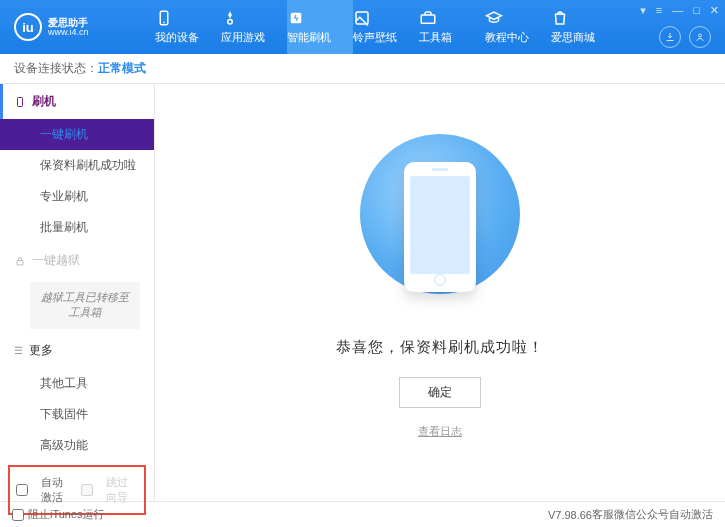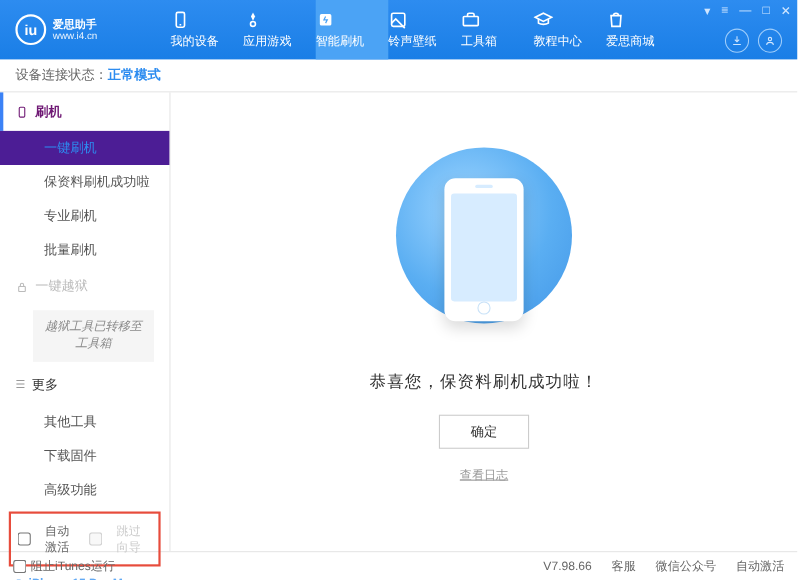--- a/index.html
+++ b/index.html
@@ -56,21 +56,21 @@
 .ribbon::after { right: -8px; border-left-color: #e0a100; }
 .ribbon-body { background: #f7c948; color: #fff; font-weight: 900; font-style: italic; font-size: 20px; letter-spacing: 1px; padding: 4px 22px; position: relative; z-index: 2; text-shadow: 0 1px 2px rgba(0,0,0,.15); }
 .success-msg { margin-top: 24px; font-size: 15px; color: #333; letter-spacing: 1px; }
 .ok-btn { margin-top: 20px; padding: 6px 28px; border: 1px solid #ccc; background: #fff; font-size: 12px; cursor: pointer; color: #333; }
 .log-link { margin-top: 16px; font-size: 11px; color: #999; cursor: pointer; text-decoration: underline; }
 
 
 .footer { height: 26px; border-top: 1px solid #e6e6e6; display: flex; align-items: center; padding: 0 12px; font-size: 11px; color: #666; justify-content: space-between; }
 .footer-left { display: flex; align-items: center; gap: 4px; }
 .footer-left input { width: 12px; height: 12px; }
-.footer-right { display: flex; align-items: center; gap: 18px; }
+.footer-right { display: flex; align-items: center; }
 .footer-right span { cursor: pointer; }
 </style>
 </head>
 <body>
 
 <div class="header">
   <div class="logo-area">
     <div class="logo-circle">iu</div>
     <div class="logo-text">
       <span class="logo-title">爱思助手</span>

